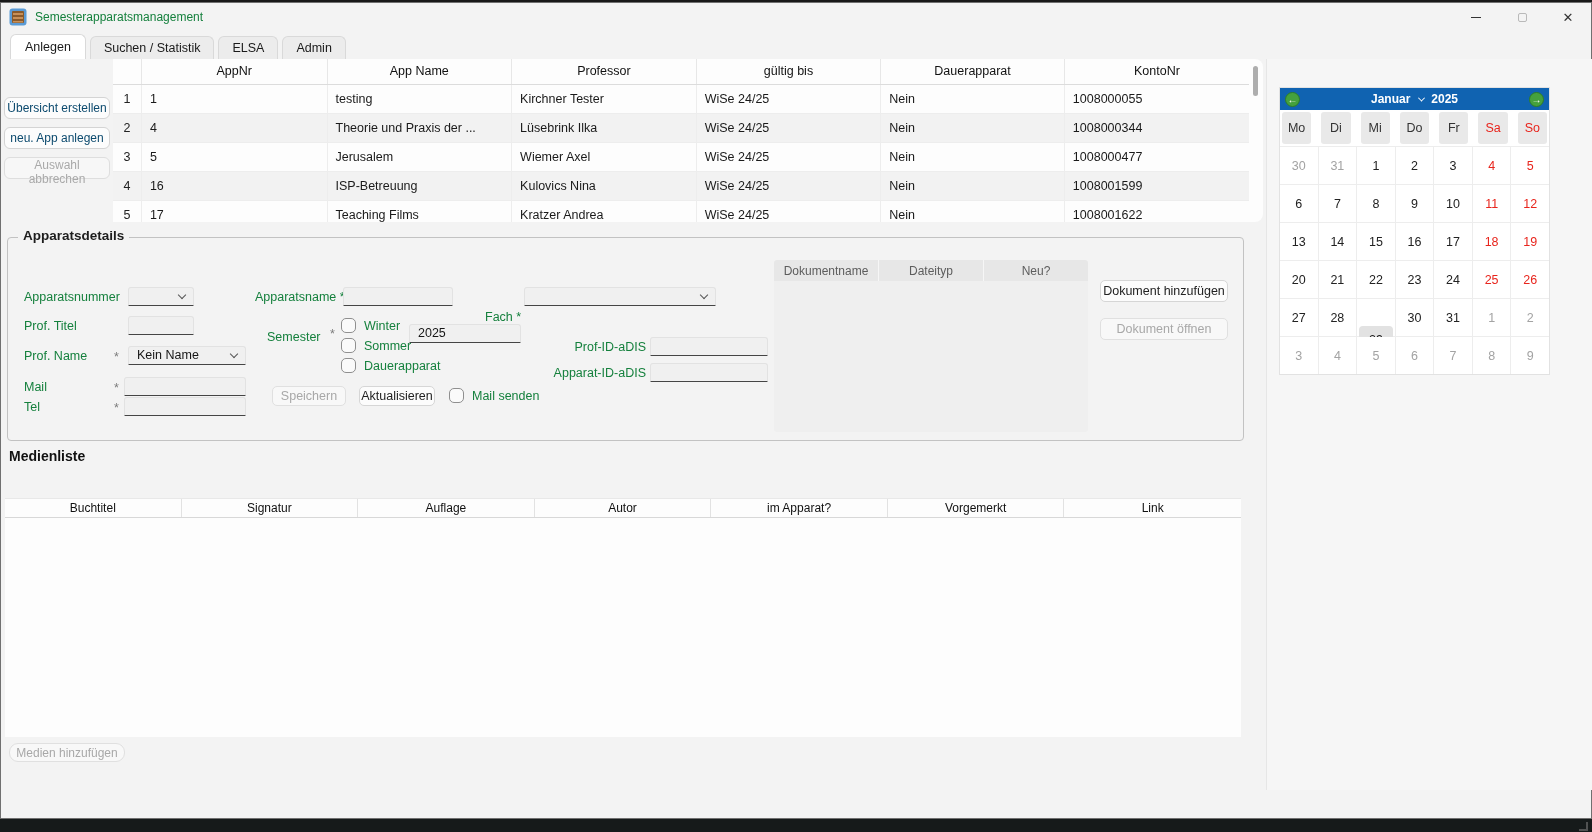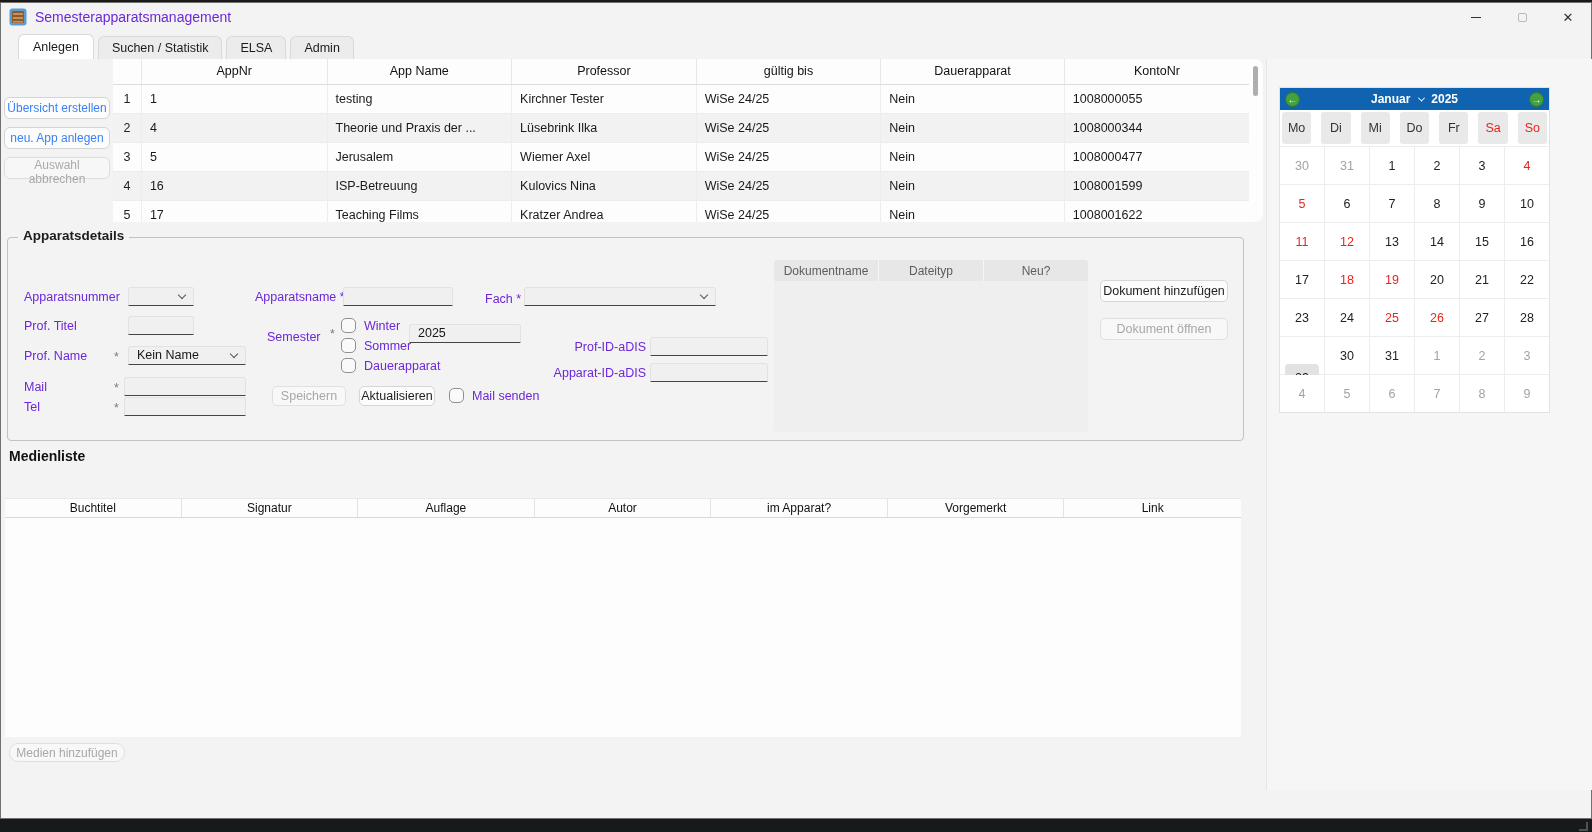--- a/index.html
+++ b/index.html
@@ -5,43 +5,43 @@
   * { margin:0; padding:0; box-sizing:border-box; }
   html,body { width:1592px; height:832px; font-family:"Liberation Sans", sans-serif; }
   body { background:#191919; position:relative; overflow:hidden; }
 
   .window { position:absolute; left:0; top:2px; width:1592px; height:817px;
             background:#f3f3f3; border:1px solid #707070; }
 
   
   .titlebar { height:28px; display:flex; align-items:center; padding-left:8px; }
   .app-icon { width:18px; height:18px; margin-right:8px; display:inline-block; }
-  .win-title { font-size:14px; color:#6d28d9; }
+  .win-title { font-size:12px; color:#15803d; }
   .win-controls { margin-left:auto; display:flex; height:100%; }
   .win-btn { width:46px; height:100%; display:flex; align-items:center; justify-content:center;
              font-size:13px; color:#333; }
   .dash { width:10px; height:1px; background:#333; display:block; }
   .max-box { width:9px; height:9px; border:1px solid #b9b9b9; border-radius:2px; display:block; }
 
   
   .menubar { height:30px; display:flex; align-items:center; padding-left:3px; }
   .menu-item { font-size:13px; color:#1a1a1a; padding:4px 14px; }
 
   
-  .tabbar { height:28px; display:flex; align-items:flex-end; padding-left:17px; }
+  .tabbar { height:28px; display:flex; align-items:flex-end; padding-left:9px; }
   .tab { font-size:12.5px; color:#1a1a1a; background:#ececec; border:1px solid #d9d9d9;
          border-bottom:none; border-radius:6px 6px 0 0; padding:4px 13px 4px; margin-right:4px; }
   .tab.active { background:#fff; padding:5px 14px 5px; }
 
   
   .content { position:relative; height:731px; }
 
   .sidebar { position:absolute; left:0; top:0; width:112px; display:flex; flex-direction:column;
              gap:8px; padding:38px 3px 0 3px; }
-  .side-btn { font-family:"Liberation Sans", sans-serif; font-size:12px; color:#3b82f6;
+  .side-btn { font-family:"Liberation Sans", sans-serif; font-size:12px; color:#0c4a6e;
               background:#fcfcfc; border:1px solid #d4d4d4; border-radius:6px; height:22px; }
   .side-btn.disabled { color:#a9a9a9; border-color:#dedede; background:#f7f7f7; }
 
   
   .apps-panel { position:absolute; left:112px; top:0; width:1150px; height:163px;
                 background:#fdfdfd; border-radius:0 8px 8px 0; overflow:hidden; }
   .apps-table { border-collapse:collapse; table-layout:fixed; width:1136px; }
   .apps-table th { height:25px; font-size:12.5px; font-weight:normal; color:#111;
                    border-right:1px solid #e7e7e7; border-bottom:1px solid #dcdcdc; background:#fdfdfd; }
   .apps-table th:last-child { border-right:none; }
@@ -62,34 +62,34 @@
               justify-content:space-between; padding:0 5px; }
   .nav-circle { width:15px; height:15px; border-radius:50%; background:#45a13d; border:1px solid #2d7c28;
                 color:#fff; font-size:10px; line-height:13px; text-align:center; }
   .cal-title { color:#fff; font-weight:bold; font-size:12px; display:flex; align-items:center; gap:7px; }
   .cal-caret { width:5px; height:5px; border-right:1.4px solid #fff; border-bottom:1.4px solid #fff;
                transform:rotate(45deg) translate(-1px,-1px); display:inline-block; margin-left:2px; }
   .dow-row { display:grid; grid-template-columns:repeat(7,1fr); gap:10px; padding:2px; height:36px; }
   .dow { background:#e9e9e9; border-radius:3px; display:flex; align-items:center; justify-content:center;
          font-size:12.5px; color:#333; }
   .dow.weekend { color:#e8251d; }
-  .cal-grid { display:grid; grid-template-columns:repeat(6,1fr); grid-auto-rows:37px;
+  .cal-grid { display:grid; grid-template-columns:repeat(7,1fr); grid-auto-rows:37px;
               gap:1px; background:#ededed; border-top:1px solid #ededed; }
   .cal-cell { background:#fff; display:flex; align-items:center; justify-content:center;
               font-size:12.5px; color:#222; }
   .cal-cell.weekend { color:#e8251d; }
   .cal-cell.out { color:#a3a3a3; }
   .cal-cell.today span { background:#e2e2e2; border-radius:4px; padding:7px 10px;margin-top:44px; }
 
   
   .groupbox { position:absolute; left:6px; top:178px; width:1237px; height:204px;
               border:1px solid #c2c2c2; border-radius:4px; }
   .gb-legend { position:absolute; top:-10px; left:10px; background:#f3f3f3; padding:0 5px;
                font-size:13.5px; font-weight:bold; color:#1d1d1d; }
-  .lbl { position:absolute; font-size:12.5px; color:#6d28d9; white-space:nowrap; }
+  .lbl { position:absolute; font-size:12.5px; color:#15803d; white-space:nowrap; }
   .star { position:absolute; font-size:12.5px; color:#7b7b7b; }
   .field { position:absolute; height:19px; background:#f0f0f0; border:1px solid #e2e2e2;
            border-bottom:1px solid #454545; border-radius:3px 3px 0 0; }
   .fval { font-size:12.5px; color:#161616; line-height:17px; padding-left:8px; display:block;
           overflow:hidden; white-space:nowrap; }
   .chev { width:6px; height:6px; border-right:1.4px solid #555; border-bottom:1.4px solid #555;
           transform:rotate(45deg); position:absolute; right:8px; top:4px; }
   .radio { position:absolute; width:15px; height:15px; border:1px solid #8f8f8f; border-radius:5px;
            background:#fafafa; }
   .btn { position:absolute; display:flex; align-items:center; justify-content:center; text-align:center;
@@ -428,21 +428,21 @@
       <span class="star" style="left:106px; top:143px;">*</span>
       <div class="field" style="left:116px; top:139px; width:122px;"></div>
 
       <span class="lbl" style="left:16px; top:162px;">Tel</span>
       <span class="star" style="left:106px; top:163px;">*</span>
       <div class="field" style="left:116px; top:159px; width:122px;"></div>
 
       <span class="lbl" style="left:247px; top:52px; width:84px; text-align:right;">Apparatsname *</span>
       <div class="field" style="left:335px; top:49px; width:110px;"></div>
 
-      <span class="lbl" style="left:477px; top:54px;">Fach *</span>
+      <span class="lbl" style="left:477px; top:72px;">Fach *</span>
       <div class="field" style="left:516px; top:49px; width:192px;">
         <span class="chev"></span>
       </div>
 
       <span class="lbl" style="left:259px; top:92px;">Semester</span>
       <span class="star" style="left:322px; top:89px;">*</span>
 
       <span class="radio" style="left:333px; top:80px;"></span>
       <span class="lbl" style="left:356px; top:81px;">Winter</span>
       <span class="radio" style="left:333px; top:100px;"></span>

